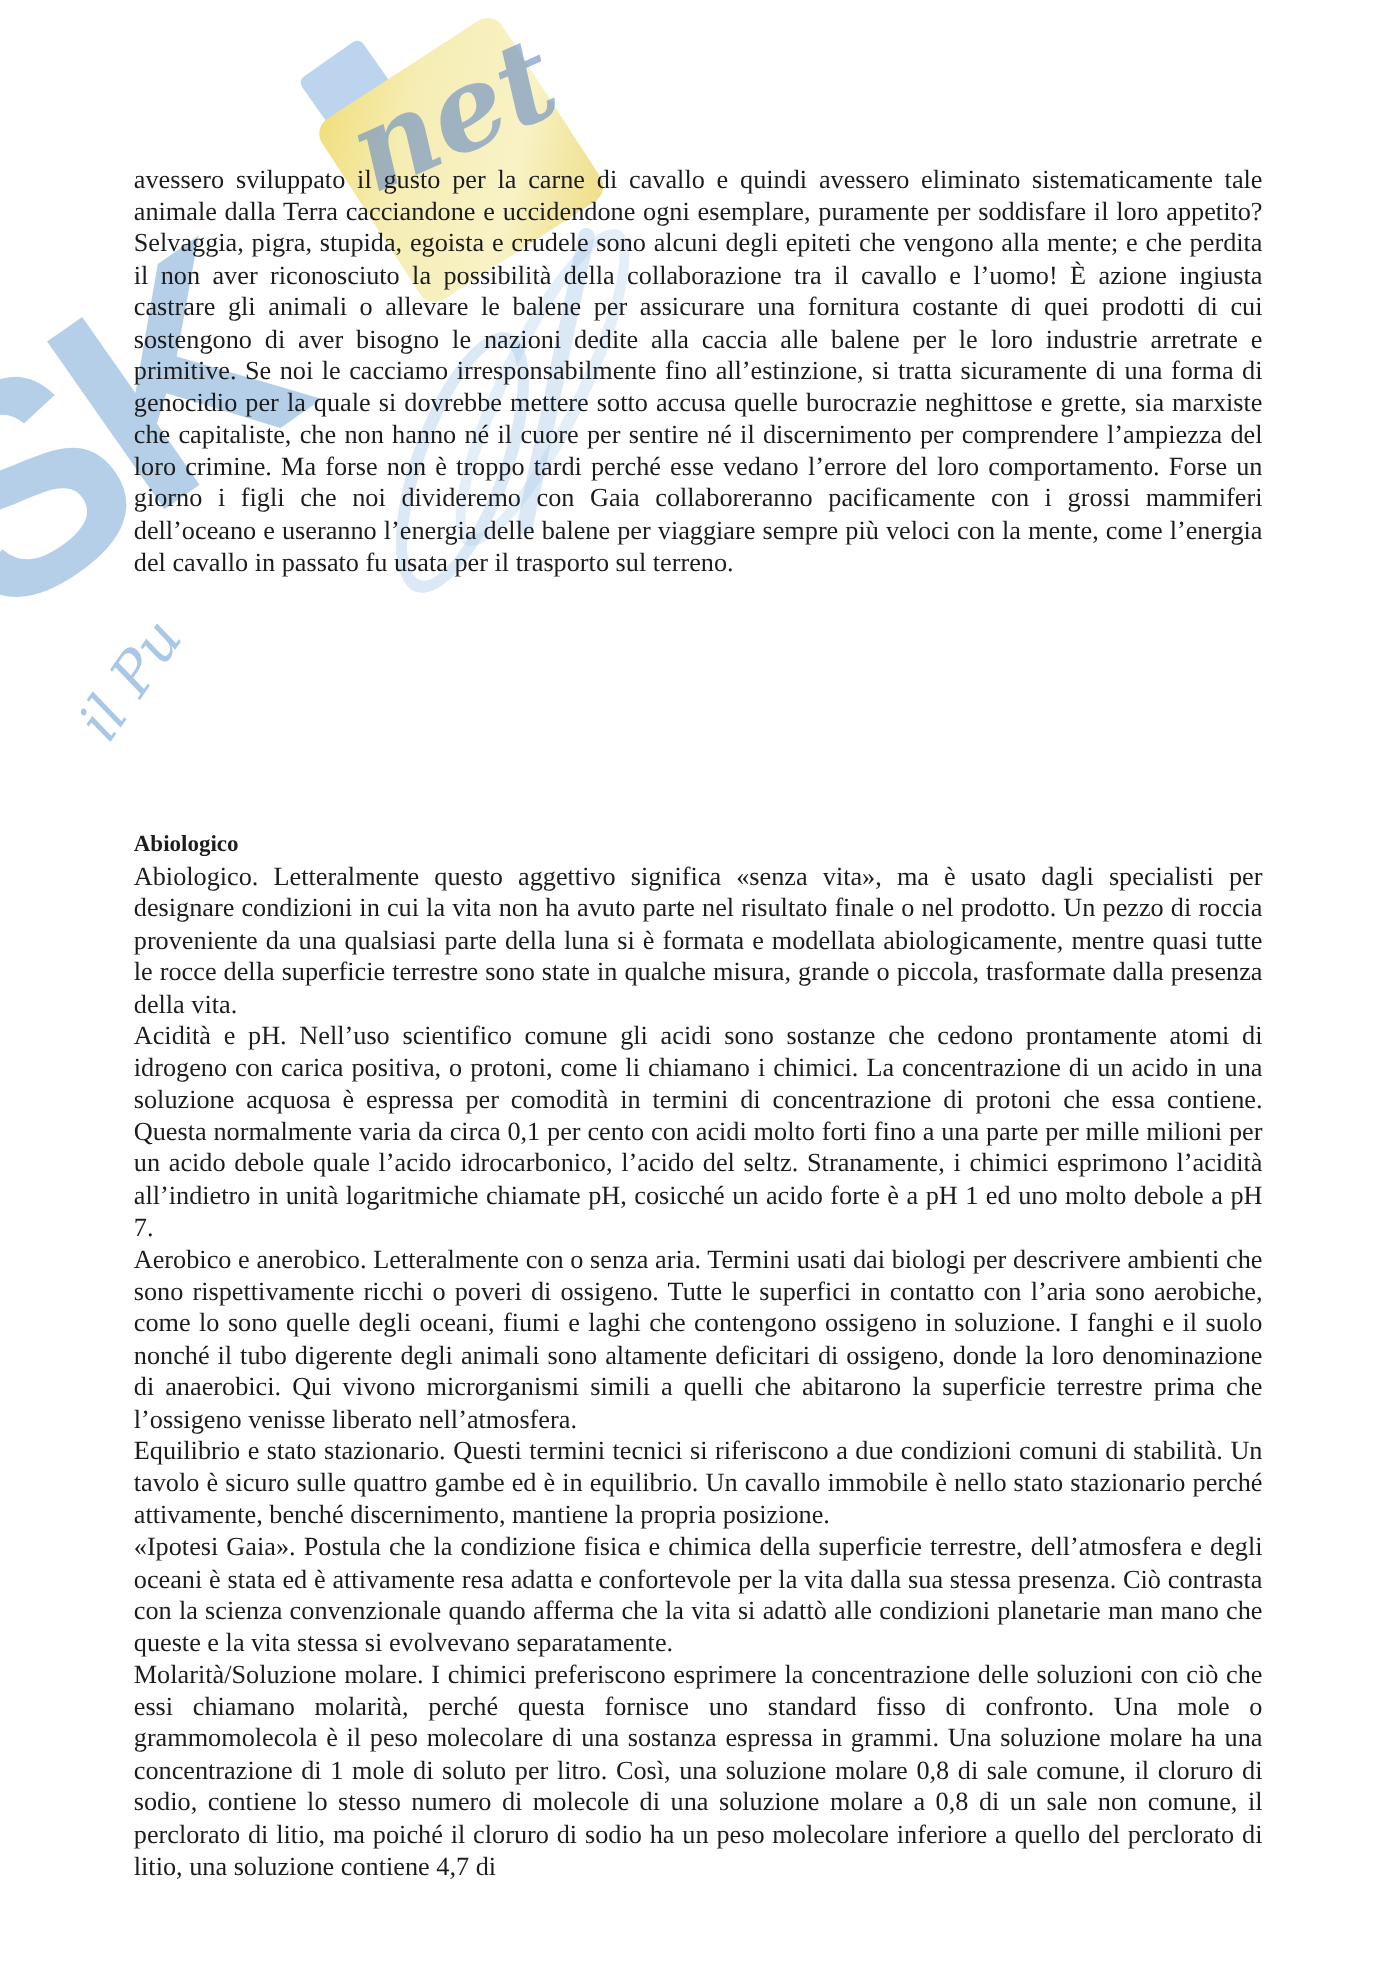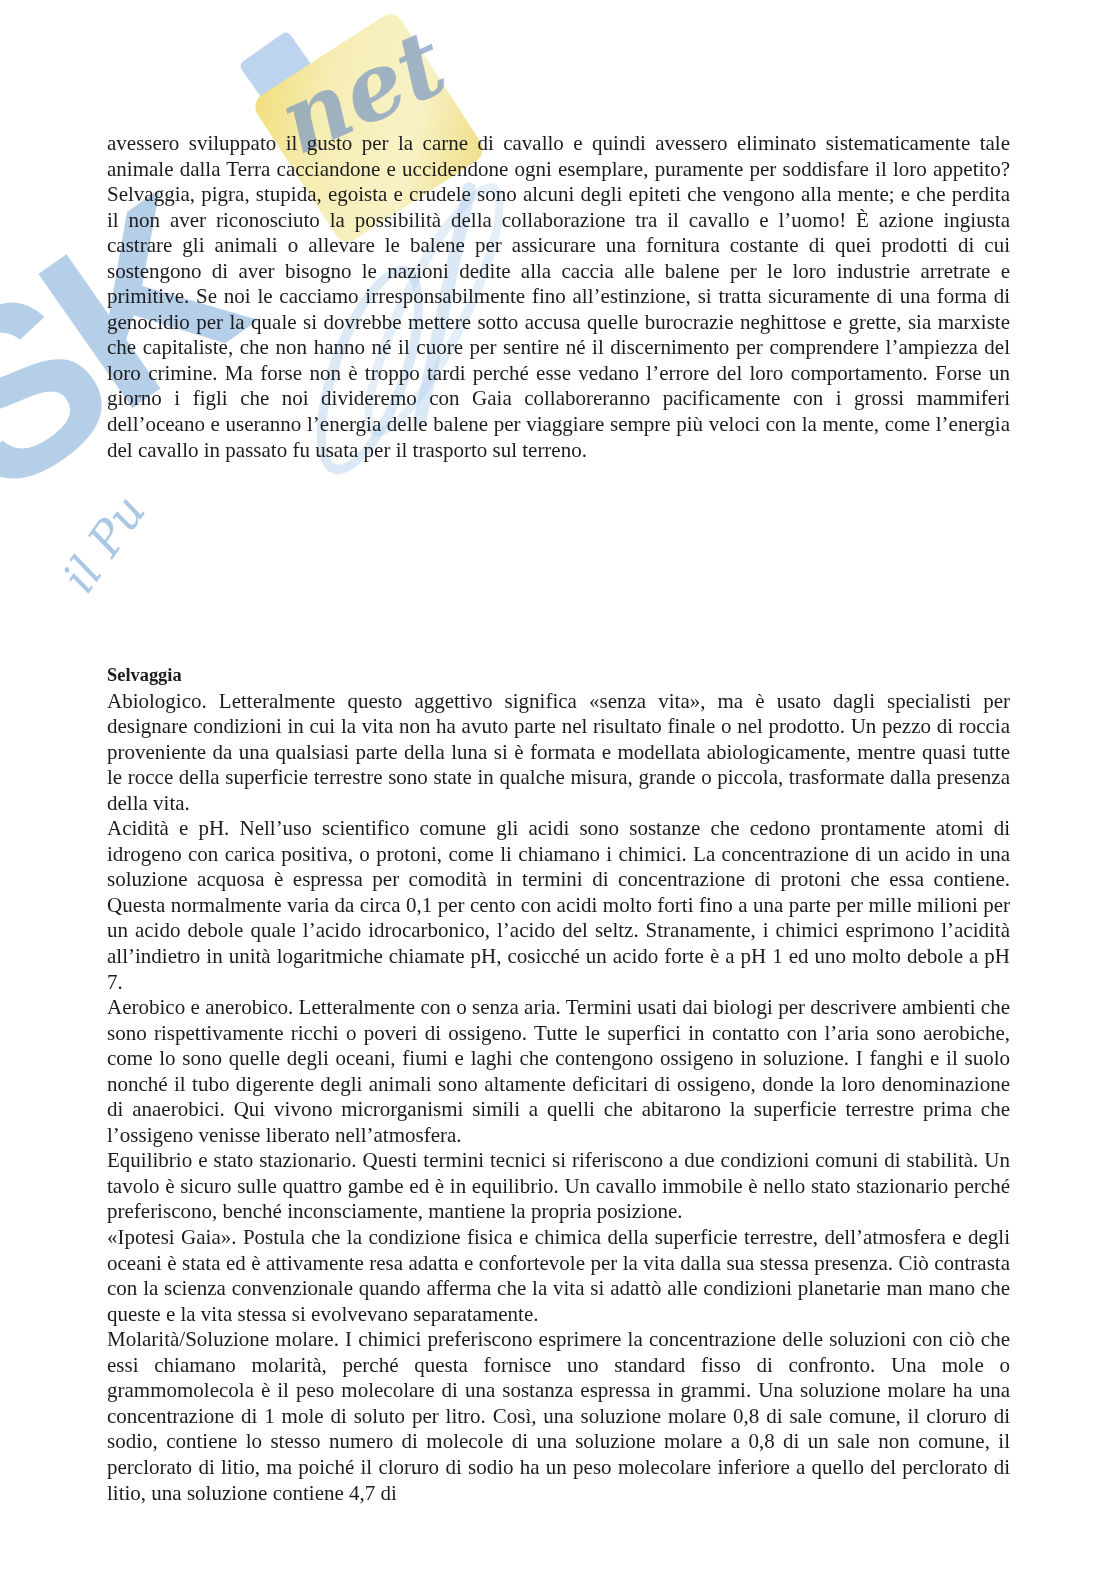--- a/index.html
+++ b/index.html
@@ -140,22 +140,22 @@
   <div class="wm-stroke s2"></div>
   <div class="wm-bar"></div>
   <span class="wm-slogan">il Pu</span>
 </div>
 
 <div class="content">
 
   <p class="body-par main-paragraph">avessero sviluppato il gusto per la carne di cavallo e quindi avessero eliminato sistematicamente tale animale dalla Terra cacciandone e uccidendone ogni esemplare, puramente per soddisfare il loro appetito? Selvaggia, pigra, stupida, egoista e crudele sono alcuni degli epiteti che vengono alla mente; e che perdita il non aver riconosciuto la possibilità della collaborazione tra il cavallo e l’uomo! È azione ingiusta castrare gli animali o allevare le balene per assicurare una fornitura costante di quei prodotti di cui sostengono di aver bisogno le nazioni dedite alla caccia alle balene per le loro industrie arretrate e primitive. Se noi le cacciamo irresponsabilmente fino all’estinzione, si tratta sicuramente di una forma di genocidio per la quale si dovrebbe mettere sotto accusa quelle burocrazie neghittose e grette, sia marxiste che capitaliste, che non hanno né il cuore per sentire né il discernimento per comprendere l’ampiezza del loro crimine. Ma forse non è troppo tardi perché esse vedano l’errore del loro comportamento. Forse un giorno i figli che noi divideremo con Gaia collaboreranno pacificamente con i grossi mammiferi dell’oceano e useranno l’energia delle balene per viaggiare sempre più veloci con la mente, come l’energia del cavallo in passato fu usata per il trasporto sul terreno.</p>
 
   <div class="glossary">
-    <h2 class="glossary-heading">Selvaggia</h2>
+    <h2 class="glossary-heading">Abiologico</h2>
     <p class="gloss-par">Abiologico. Letteralmente questo aggettivo significa «senza vita», ma è usato dagli specialisti per designare condizioni in cui la vita non ha avuto parte nel risultato finale o nel prodotto. Un pezzo di roccia proveniente da una qualsiasi parte della luna si è formata e modellata abiologicamente, mentre quasi tutte le rocce della superficie terrestre sono state in qualche misura, grande o piccola, trasformate dalla presenza della vita.</p>
     <p class="gloss-par">Acidità e pH. Nell’uso scientifico comune gli acidi sono sostanze che cedono prontamente atomi di idrogeno con carica positiva, o protoni, come li chiamano i chimici. La concentrazione di un acido in una soluzione acquosa è espressa per comodità in termini di concentrazione di protoni che essa contiene. Questa normalmente varia da circa 0,1 per cento con acidi molto forti fino a una parte per mille milioni per un acido debole quale l’acido idrocarbonico, l’acido del seltz. Stranamente, i chimici esprimono l’acidità all’indietro in unità logaritmiche chiamate pH, cosicché un acido forte è a pH 1 ed uno molto debole a pH 7.</p>
     <p class="gloss-par">Aerobico e anerobico. Letteralmente con o senza aria. Termini usati dai biologi per descrivere ambienti che sono rispettivamente ricchi o poveri di ossigeno. Tutte le superfici in contatto con l’aria sono aerobiche, come lo sono quelle degli oceani, fiumi e laghi che contengono ossigeno in soluzione. I fanghi e il suolo nonché il tubo digerente degli animali sono altamente deficitari di ossigeno, donde la loro denominazione di anaerobici. Qui vivono microrganismi simili a quelli che abitarono la superficie terrestre prima che l’ossigeno venisse liberato nell’atmosfera.</p>
-    <p class="gloss-par">Equilibrio e stato stazionario. Questi termini tecnici si riferiscono a due condizioni comuni di stabilità. Un tavolo è sicuro sulle quattro gambe ed è in equilibrio. Un cavallo immobile è nello stato stazionario perché preferiscono, benché inconsciamente, mantiene la propria posizione.</p>
+    <p class="gloss-par">Equilibrio e stato stazionario. Questi termini tecnici si riferiscono a due condizioni comuni di stabilità. Un tavolo è sicuro sulle quattro gambe ed è in equilibrio. Un cavallo immobile è nello stato stazionario perché attivamente, benché discernimento, mantiene la propria posizione.</p>
     <p class="gloss-par">«Ipotesi Gaia». Postula che la condizione fisica e chimica della superficie terrestre, dell’atmosfera e degli oceani è stata ed è attivamente resa adatta e confortevole per la vita dalla sua stessa presenza. Ciò contrasta con la scienza convenzionale quando afferma che la vita si adattò alle condizioni planetarie man mano che queste e la vita stessa si evolvevano separatamente.</p>
     <p class="gloss-par">Molarità/Soluzione molare. I chimici preferiscono esprimere la concentrazione delle soluzioni con ciò che essi chiamano molarità, perché questa fornisce uno standard fisso di confronto. Una mole o grammomolecola è il peso molecolare di una sostanza espressa in grammi. Una soluzione molare ha una concentrazione di 1 mole di soluto per litro. Così, una soluzione molare 0,8 di sale comune, il cloruro di sodio, contiene lo stesso numero di molecole di una soluzione molare a 0,8 di un sale non comune, il perclorato di litio, ma poiché il cloruro di sodio ha un peso molecolare inferiore a quello del perclorato di litio, una soluzione contiene 4,7 di</p>
   </div>
 
 </div>
 
 </body></html>

